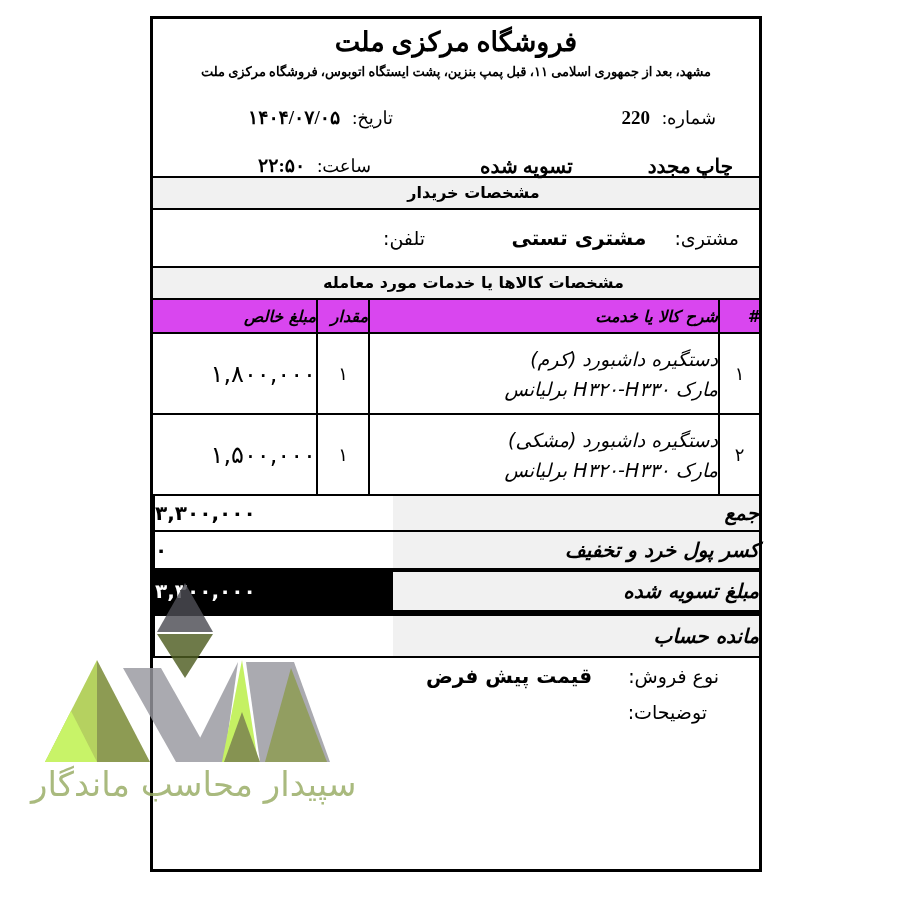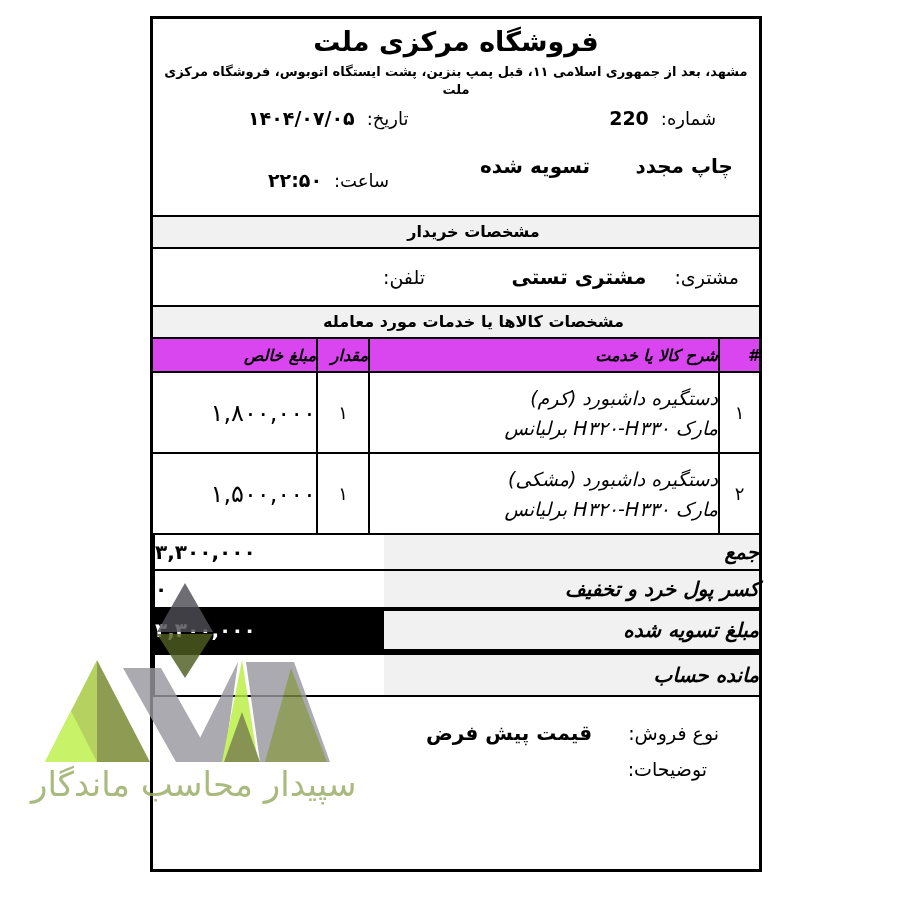--- a/index.html
+++ b/index.html
@@ -7,35 +7,35 @@
     width:910px;height:910px;position:relative;background:#ffffff;
     font-family:"DejaVu Sans","Liberation Sans",sans-serif;
     direction:rtl;overflow:hidden;color:#000;
   }
   
   .invoice-box{
     position:absolute;left:150px;top:16px;width:606px;height:850px;
     border:3px solid #000;background:#fff;
   }
   
-  .hdr{position:relative;height:196px;}
+  .hdr{position:relative;height:157px;font-family:Liberation Serif, serif;}
   .store-title{position:absolute;top:6px;left:0;right:0;text-align:center;
     font-size:27px;font-weight:700;line-height:34px;}
   .store-address{position:absolute;top:44px;left:0;right:0;text-align:center;
     font-size:13px;font-weight:700;line-height:18px;}
   .meta-row{position:absolute;left:0;right:0;height:34px;line-height:34px;font-size:18px;}
   .meta-row-1{top:82px;}
   .meta-row-2{top:130px;}
   .lbl{font-weight:400;}
   .val{font-weight:700;font-size:19px;}
   .pos-number{position:absolute;right:43px;}
   .pos-date{position:absolute;left:95px;}
   .pos-reprint{position:absolute;right:26px;font-weight:700;font-size:20px;text-align:right;}
   .pos-settled{position:absolute;left:327px;font-weight:700;font-size:20px;}
-  .pos-time{position:absolute;left:115px;margin-top:14px;}
+  .pos-time{position:absolute;left:105px;}
   .gap{display:inline-block;width:12px;}
   
   .band{
     height:30px;line-height:30px;border-top:2px solid #000;border-bottom:2px solid #000;
     background:#f1f1f1;text-align:center;font-weight:700;font-size:16px;padding-left:35px;
   }
   
   .buyer-row{position:relative;height:56px;line-height:56px;font-size:19px;background:#fff;}
   .buyer-customer{position:absolute;right:20px;}
   .buyer-customer .val{font-size:20px;margin-right:22px;}
@@ -50,29 +50,29 @@
   .col-qty{width:52px;}
   .col-amt{width:auto;}
   td.cell-no,td.cell-qty{text-align:center;font-size:18px;}
   td.cell-desc{text-align:right;padding:4px 8px;font-size:19px;line-height:30px;font-style:italic;}
   td.cell-amt{text-align:right;padding-right:8px;font-size:24px;}
   
   .totals .trow{display:flex;border-top:2px solid #000;background:#fff;}
   .totals .t-label{flex:1;background:#f1f1f1;text-align:left;padding-left:10px;
     font-weight:700;font-size:20px;display:flex;align-items:center;justify-content:flex-start;
     direction:rtl;font-style:italic;}
-  .totals .t-value{width:222px;text-align:left;padding-right:7px;font-weight:700;font-size:20px;
+  .totals .t-value{width:222px;text-align:left;padding-right:16px;font-weight:700;font-size:20px;
     display:flex;align-items:center;justify-content:flex-end;border-left:2px solid #000;}
   .trow-sum{height:34px;}
   .trow-discount{height:36px;}
   .trow-settled{height:38px;border-top:4px solid #000 !important;border-bottom:4px solid #000;}
   .trow-settled .t-value{background:#000;color:#fff;}
   .trow-balance{height:40px;border-bottom:2px solid #000;}
   
-  .foot{position:relative;margin-top:18px;font-size:19px;}
+  .foot{position:relative;font-size:19px;}
   .foot-row{position:relative;height:36px;line-height:36px;}
   .pos-saletype{position:absolute;right:40px;}
   .pos-saletype .val{font-size:20px;margin-right:30px;}
   .pos-notes{position:absolute;right:52px;}
   
   .watermark{position:absolute;left:25px;top:578px;width:310px;height:240px;
     opacity:.82;pointer-events:none;z-index:5;}
   .tri{position:absolute;left:0;top:0;width:100%;height:100%;}
   .wm-text{position:absolute;left:6px;top:186px;font-size:34px;font-weight:400;
     color:#97ab62;white-space:nowrap;direction:rtl;}

